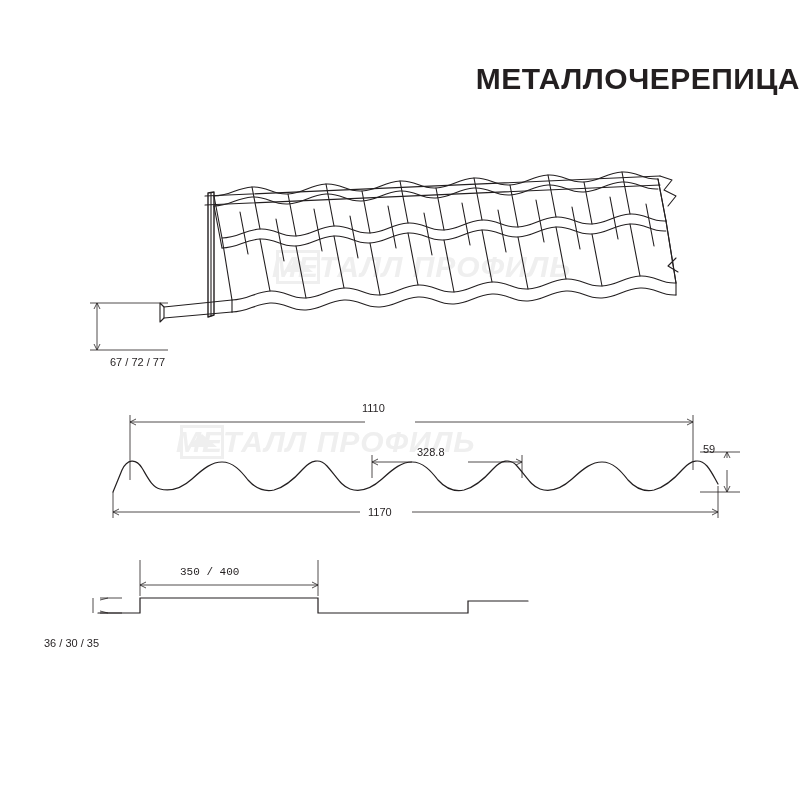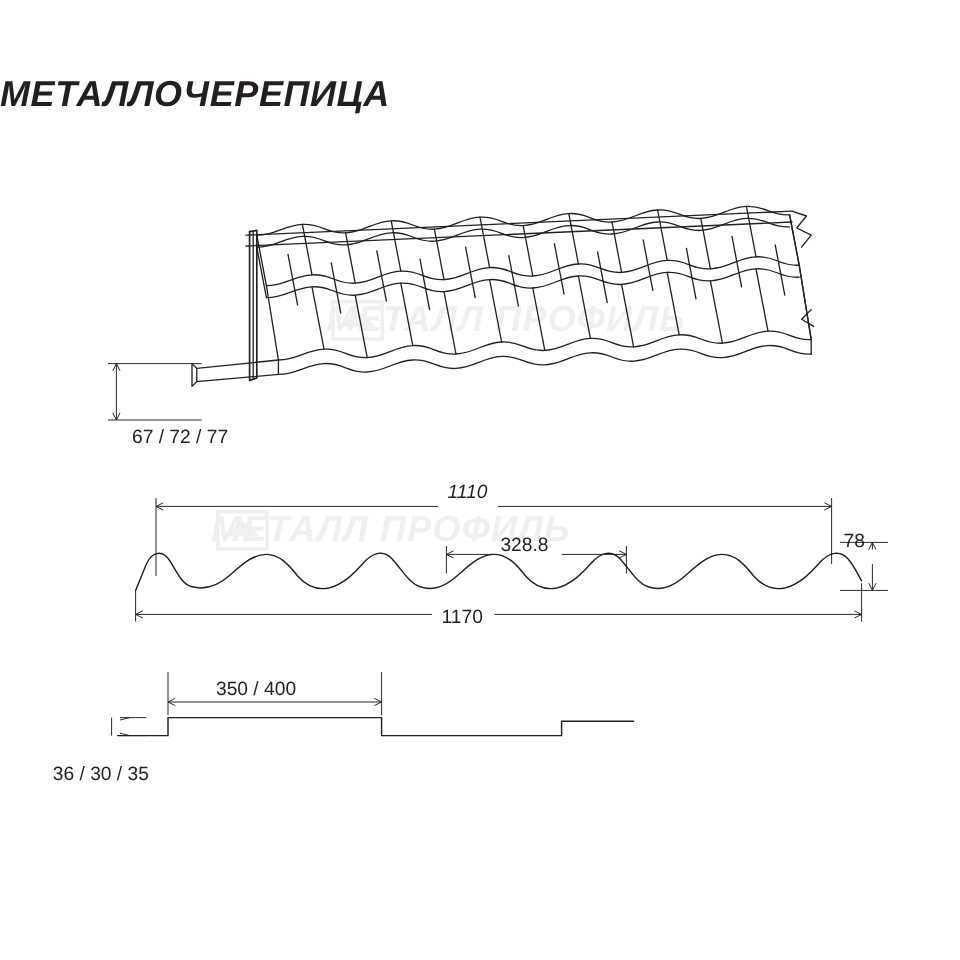--- a/index.html
+++ b/index.html
@@ -18,22 +18,21 @@
   .sheet {
     position: absolute;
     inset: 0;
   }
   
   .title-block {
     position: absolute;
     left: 0;
     top: 62px;
     width: 800px;
-    text-align: left;
-    font-style: italic;
+    text-align: right;
   }
   .main-title {
     font-size: 30px;
     font-weight: bold;
     letter-spacing: 0.5px;
     color: #231f20;
     line-height: 1.1;
     margin: 0;
   }
   .sub-title {
@@ -75,30 +74,30 @@
     border-left: 15px solid transparent;
     border-right: 15px solid transparent;
     border-bottom: 13px solid #efefef;
   }
   .wml1 { left: 276px; top: 250px; }
   .wml2 { left: 180px; top: 425px; }
 
   
   .dim-label {
     position: absolute;
-    font-size: 16px;
+    font-size: 11px;
     color: #231f20;
     white-space: nowrap;
   }
   .lbl-h67   { left: 110px; top: 356px; }
-  .lbl-1110  { left: 373px; top: 402px; font-style: italic; }
+  .lbl-1110  { left: 362px; top: 402px; }
   .lbl-2775  { left: 417px; top: 446px; }
   .lbl-42    { left: 703px; top: 443px; }
   .lbl-1170  { left: 368px; top: 506px; }
-  .lbl-350   { left: 180px; top: 566px; }
+  .lbl-350   { left: 180px; top: 566px; font-family: Liberation Mono, monospace; }
   .lbl-25    { left: 44px; top: 637px; }
 
   svg { display: block; }
 </style>
 </head>
 <body>
 
 <div class="sheet">
 
   <div class="title-block">
@@ -349,18 +348,18 @@
       <path d="M100,613 L122,613"></path>
       <path d="M108,598 L100,600"></path>
       <path d="M108,613 L100,611"></path>
       <path d="M93,598 L93,613"></path>
     </g>
   </svg>
 
   <div class="dim-label lbl-h67">67 / 72 / 77</div>
   <div class="dim-label lbl-1110">1110</div>
   <div class="dim-label lbl-2775">328.8</div>
-  <div class="dim-label lbl-42">78</div>
+  <div class="dim-label lbl-42">59</div>
   <div class="dim-label lbl-1170">1170</div>
   <div class="dim-label lbl-350">350 / 400</div>
   <div class="dim-label lbl-25">36 / 30 / 35</div>
 
 </div>
 
 </body></html>

